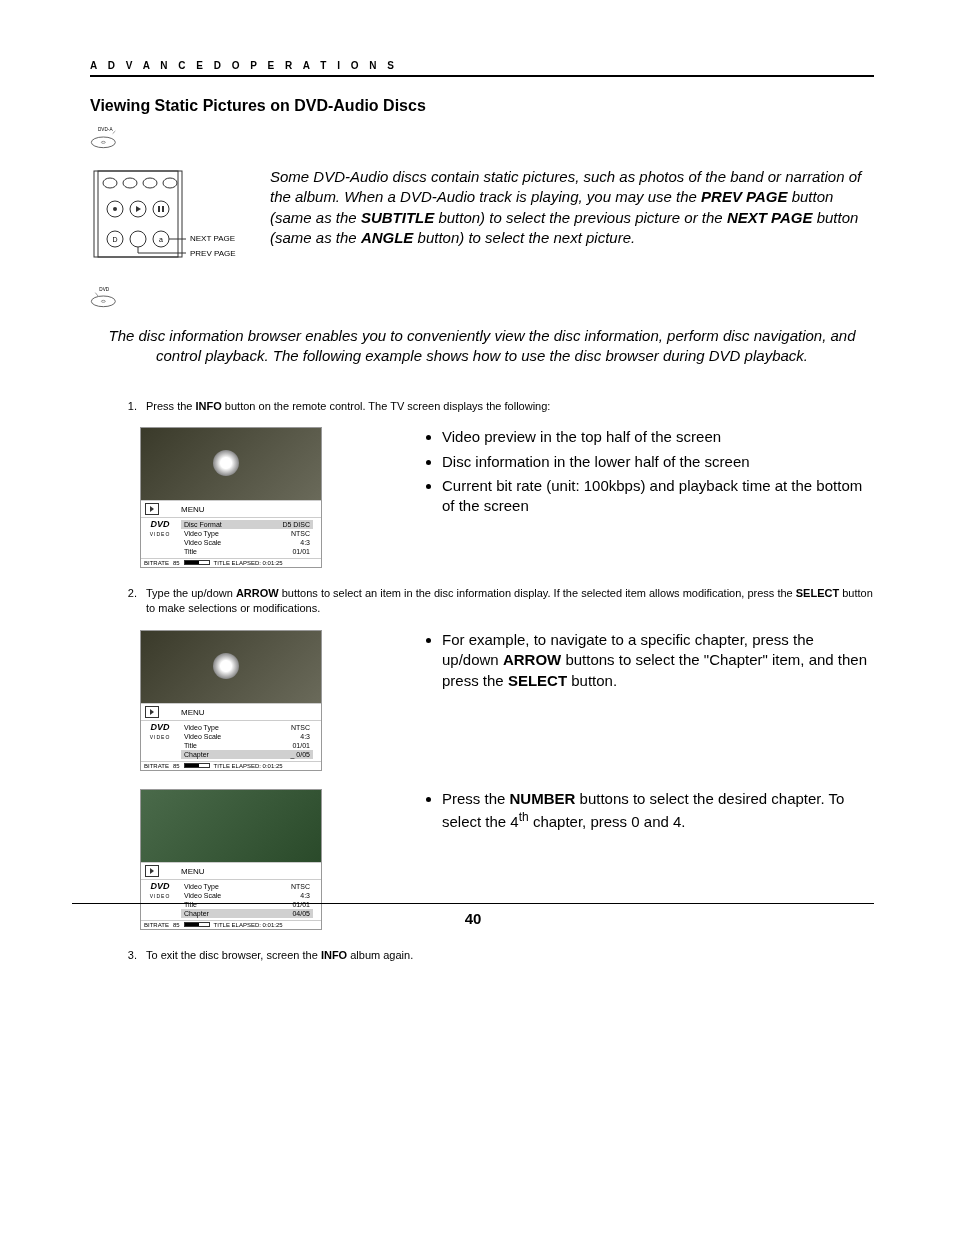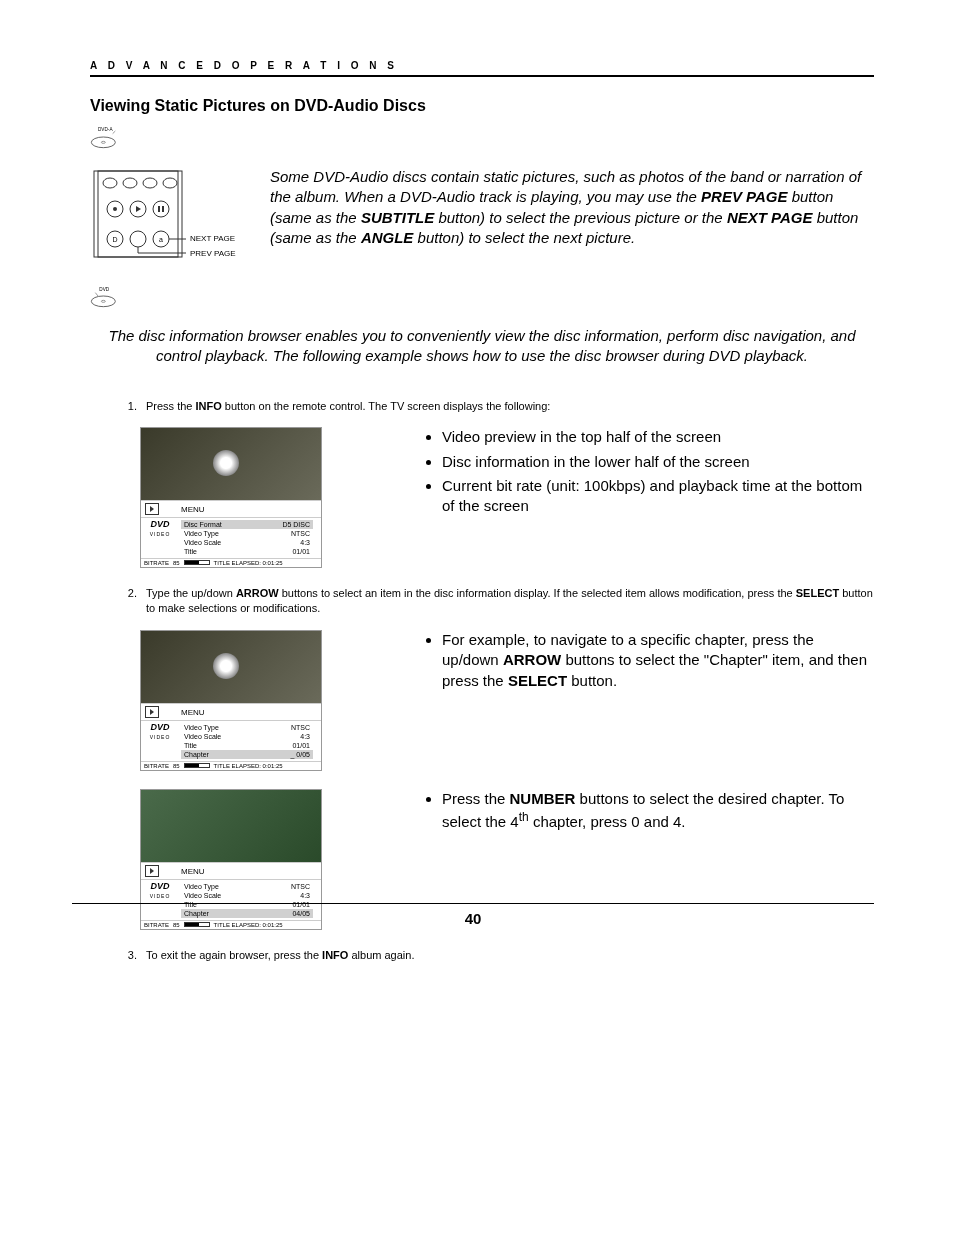--- a/index.html
+++ b/index.html
@@ -412,21 +412,21 @@
     </div>
     <ul class="bullet-list">
       <li>
         <span>Press the </span><b>NUMBER</b><span> buttons to select the desired chapter.  To select the 4</span><span class="sup">th</span><span> chapter, press 0 and 4.</span>
       </li>
     </ul>
   </div>
 
   <ol class="num-list" start="3">
     <li>
-      <span>To exit the again browser, press the </span><b>INFO</b><span> album again.</span>
+      <span>To exit the disc browser, screen the </span><b>INFO</b><span> album again.</span>
     </li>
   </ol>
 
   <div class="footer">
     <hr class="footer-rule">
     <div class="page-num">40</div>
   </div>
 
 </div>
 

